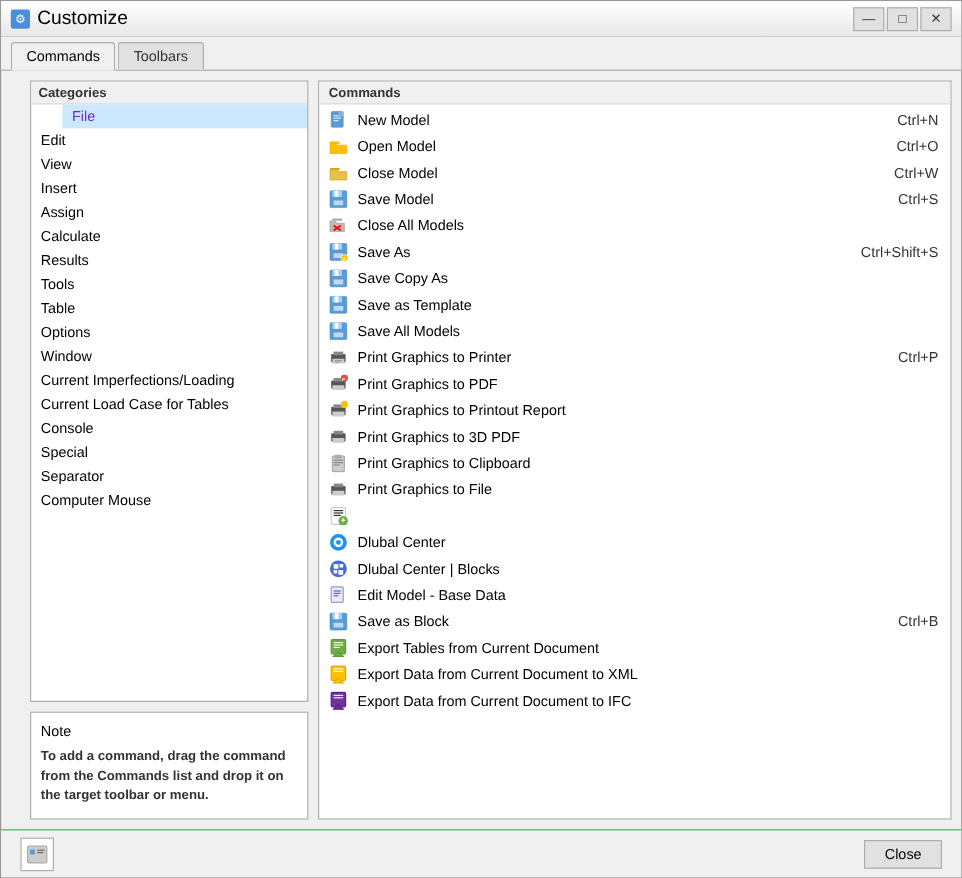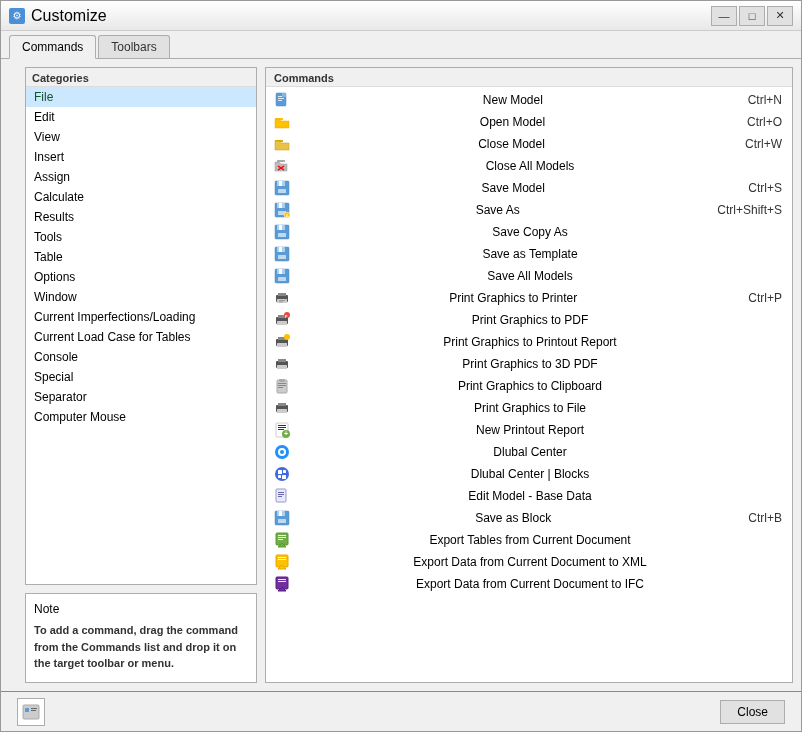--- a/index.html
+++ b/index.html
@@ -116,21 +116,22 @@
       border-bottom: 1px solid #ddd;
     }
     .category-item {
       padding: 3px 8px;
       cursor: pointer;
       color: #000;
       font-size: 12px;
     }
     .category-item.selected {
       background: #cce8ff;
-      color: #14532d;
+      color: #6d28d9;
+      margin-left: 26px;
     }
     .note-box {
       border: 1px solid #adadad;
       background: white;
       padding: 8px;
       height: 90px;
     }
     .note-title {
       font-size: 12px;
       font-weight: normal;
@@ -177,21 +178,20 @@
       flex-shrink: 0;
       display: flex;
       align-items: center;
       justify-content: center;
       font-size: 12px;
     }
     .command-name {
       flex: 1;
       font-size: 12px;
       color: #000;
-      text-align: center;
     }
     .command-shortcut {
       font-size: 12px;
       color: #333;
       margin-left: 20px;
       padding-right: 4px;
     }
     .bottom-bar {
       height: 40px;
       border-top: 1px solid #22c55e;
@@ -318,42 +318,42 @@
                 <path d="M1 6 L1 14 L15 14 L15 7 L7 7 L5 5 L1 5Z" fill="#e8c04a" stroke="#c9a000" stroke-width="0.5"></path>
               </svg>
           </div>
           <span class="command-name">Close Model</span>
           <span class="command-shortcut">Ctrl+W</span>
         </div>
 
         <div class="command-item">
           <div class="command-icon">
             <svg width="16" height="16" viewBox="0 0 16 16">
-                <rect x="3" y="2" width="8" height="2" rx="0.5" fill="#aaa"></rect>
-                <path d="M1 5 L1 13 L13 13 L13 6 L7 6 L5 4 L1 4Z" fill="#bbb" stroke="#999" stroke-width="0.5"></path>
-                <line x1="10" y1="8" x2="4" y2="12" stroke="red" stroke-width="1.5"></line>
-                <line x1="4" y1="8" x2="10" y2="12" stroke="red" stroke-width="1.5"></line>
-              </svg>
-          </div>
-          <span class="command-name">Close All Models</span>
-          <span class="command-shortcut"></span>
-        </div>
-
-        <div class="command-item">
-          <div class="command-icon">
-            <svg width="16" height="16" viewBox="0 0 16 16">
                 <rect x="1" y="1" width="14" height="14" rx="1" fill="#5b9bd5" stroke="#4a8bc5" stroke-width="0.5"></rect>
                 <rect x="3" y="1" width="8" height="5" fill="#a8d0f0"></rect>
                 <rect x="5" y="1" width="3" height="5" fill="white"></rect>
                 <rect x="2" y="8" width="12" height="6" fill="#5b9bd5"></rect>
                 <rect x="4" y="9" width="8" height="4" fill="#c0d8f0" rx="0.5"></rect>
               </svg>
           </div>
           <span class="command-name">Save Model</span>
           <span class="command-shortcut">Ctrl+S</span>
+        </div>
+
+        <div class="command-item">
+          <div class="command-icon">
+            <svg width="16" height="16" viewBox="0 0 16 16">
+                <rect x="3" y="2" width="8" height="2" rx="0.5" fill="#aaa"></rect>
+                <path d="M1 5 L1 13 L13 13 L13 6 L7 6 L5 4 L1 4Z" fill="#bbb" stroke="#999" stroke-width="0.5"></path>
+                <line x1="10" y1="8" x2="4" y2="12" stroke="red" stroke-width="1.5"></line>
+                <line x1="4" y1="8" x2="10" y2="12" stroke="red" stroke-width="1.5"></line>
+              </svg>
+          </div>
+          <span class="command-name">Close All Models</span>
+          <span class="command-shortcut"></span>
         </div>
 
         <div class="command-item">
           <div class="command-icon">
             <svg width="16" height="16" viewBox="0 0 16 16">
                 <rect x="1" y="1" width="14" height="14" rx="1" fill="#5b9bd5" stroke="#4a8bc5" stroke-width="0.5"></rect>
                 <rect x="3" y="1" width="8" height="5" fill="#a8d0f0"></rect>
                 <rect x="5" y="1" width="3" height="5" fill="white"></rect>
                 <rect x="2" y="8" width="12" height="6" fill="#5b9bd5"></rect>
                 <rect x="4" y="9" width="8" height="4" fill="#c0d8f0" rx="0.5"></rect>
@@ -490,21 +490,20 @@
           <div class="command-icon">
             <svg width="16" height="16" viewBox="0 0 16 16">
                 <rect x="2" y="1" width="12" height="14" rx="1" fill="#fff" stroke="#ccc"></rect>
                 <rect x="4" y="3" width="8" height="1" fill="#333"></rect>
                 <rect x="4" y="5" width="8" height="1" fill="#333"></rect>
                 <rect x="4" y="7" width="6" height="1" fill="#333"></rect>
                 <circle cx="12" cy="12" r="4" fill="#70ad47"></circle>
                 <text x="10" y="14" font-size="7" fill="white" font-weight="bold">+</text>
               </svg>
           </div>
-          <span class="command-name">New Printout Report</span>
           <span class="command-shortcut"></span>
         </div>
 
         <div class="command-item">
           <div class="command-icon icon-dlubal">
             <svg width="16" height="16" viewBox="0 0 16 16">
                 <circle cx="8" cy="8" r="7" fill="#1e90ff"></circle>
                 <circle cx="8" cy="8" r="4" fill="white"></circle>
                 <circle cx="8" cy="8" r="2" fill="#1e90ff"></circle>
               </svg>

